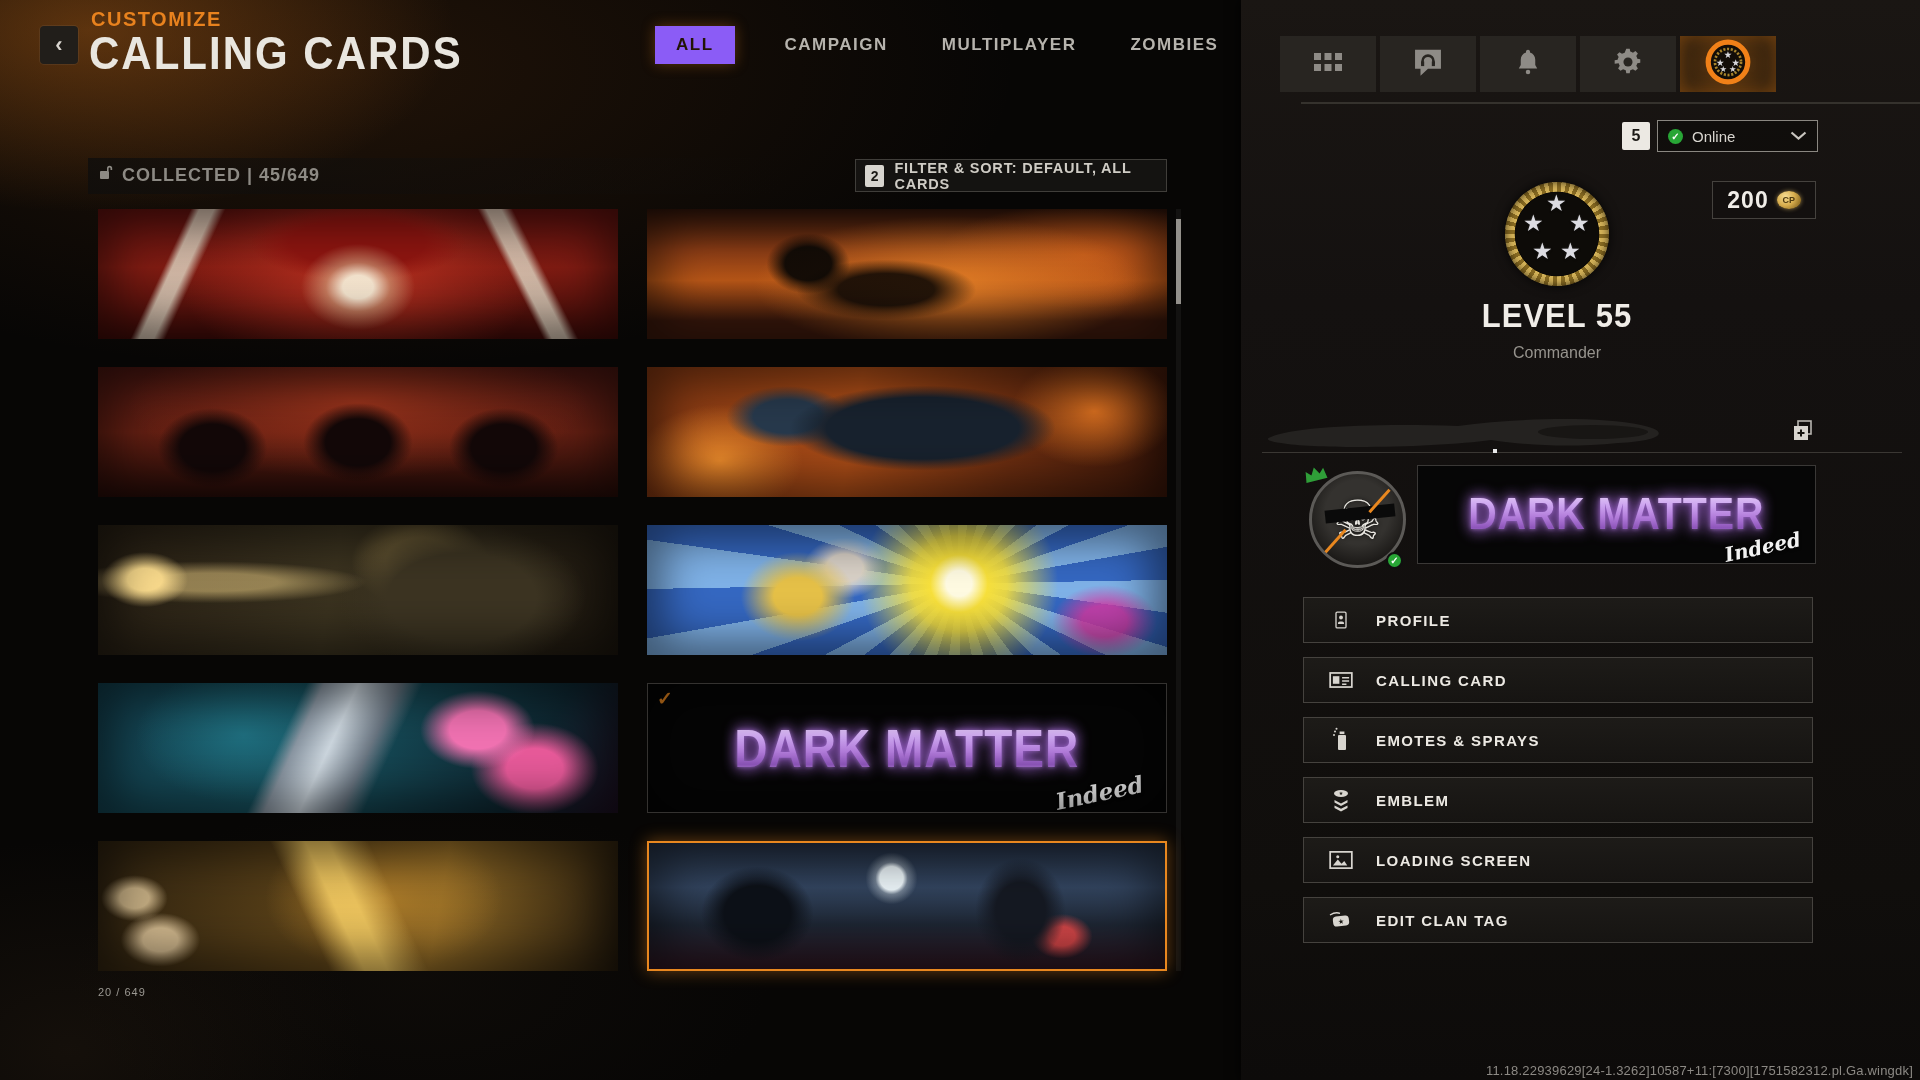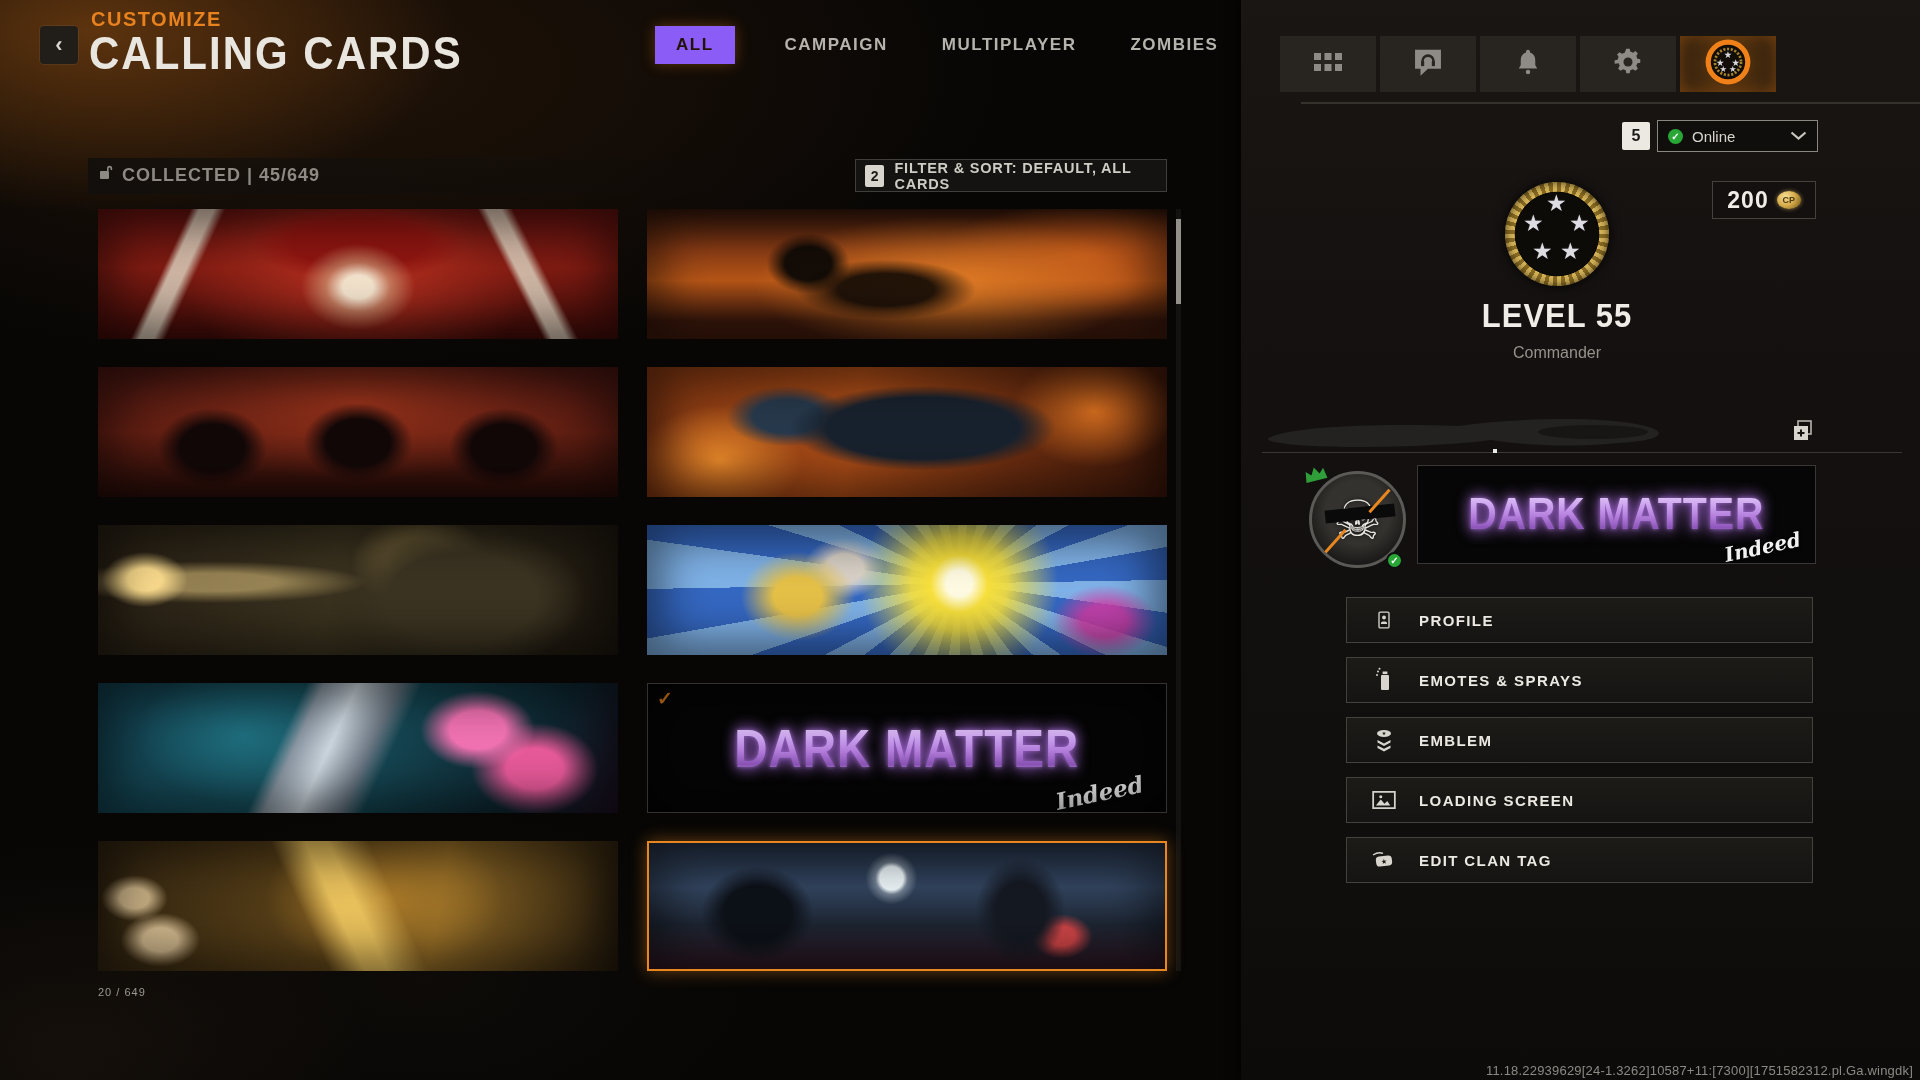--- a/index.html
+++ b/index.html
@@ -202,21 +202,21 @@
     display:flex; align-items:center; justify-content:center; border:2px solid #101010; }
 
   .banner { position:absolute; left:176px; top:465px; width:399px; height:99px; background:#060606;
     border:1px solid #3a3836; cursor:pointer; overflow:hidden; }
   .banner .dm-text { font-size:41px; }
   .banner .dm-script { font-size:20px; right:14px; bottom:4px; }
 
   .menu { position:absolute; left:62px; top:597px; width:510px; }
   .menu-row { position:relative; height:46px; margin-bottom:14px; border:1px solid #45423e;
     background:linear-gradient(180deg,#1d1b18,#161412); display:flex; align-items:center;
-    gap:22px; padding:0 0 0 24px; cursor:pointer;margin-left:43px; }
+    gap:22px; padding:0 0 0 24px; cursor:pointer; }
   .menu-icon { width:26px; display:flex; justify-content:center; }
   .menu-label { font-size:15px; font-weight:bold; letter-spacing:1.4px; color:#ece9e3; }
 
   .version { position:absolute; right:7px; bottom:2px; font-size:13px; color:#8c8984; letter-spacing:.2px; }
 </style>
 </head>
 <body>
 
 <div class="back-btn">
   <span>‹</span>
@@ -400,20 +400,30 @@
         <svg width="20" height="26" viewBox="0 0 24 24">
             <rect x="6" y="2.5" width="12" height="19" rx="1.5" fill="none" stroke="#d8d5cf" stroke-width="1.6"></rect>
             <circle cx="12" cy="9" r="2.3" fill="#d8d5cf"></circle>
             <path d="M8.3 15.5c.6-2.2 6.8-2.2 7.4 0l-.2 1.2H8.5z" fill="#d8d5cf"></path>
           </svg>
       </span>
       <span class="menu-label">PROFILE</span>
     </div>
     <div class="menu-row">
       <span class="menu-icon">
+        <svg width="26" height="22" viewBox="0 0 24 20">
+            <rect x="2" y="3.5" width="20" height="13" fill="none" stroke="#d8d5cf" stroke-width="1.6"></rect>
+            <rect x="4.5" y="6.5" width="6" height="7" fill="#d8d5cf"></rect>
+            <path d="M13 8h6.5M13 11h6.5M13 14h4" stroke="#d8d5cf" stroke-width="1.4"></path>
+          </svg>
+      </span>
+      <span class="menu-label">CALLING CARD</span>
+    </div>
+    <div class="menu-row">
+      <span class="menu-icon">
         <svg width="18" height="26" viewBox="0 0 18 26">
             <rect x="6" y="8" width="8" height="15" rx="1" fill="#d8d5cf"></rect>
             <rect x="7.6" y="4.5" width="4.8" height="2.6" fill="#d8d5cf"></rect>
             <circle cx="3" cy="4.5" r="1" fill="#d8d5cf"></circle>
             <circle cx="2" cy="8" r="1" fill="#d8d5cf"></circle>
             <circle cx="4.5" cy="1.8" r="1" fill="#d8d5cf"></circle>
           </svg>
       </span>
       <span class="menu-label">EMOTES &amp; SPRAYS</span>
     </div>

